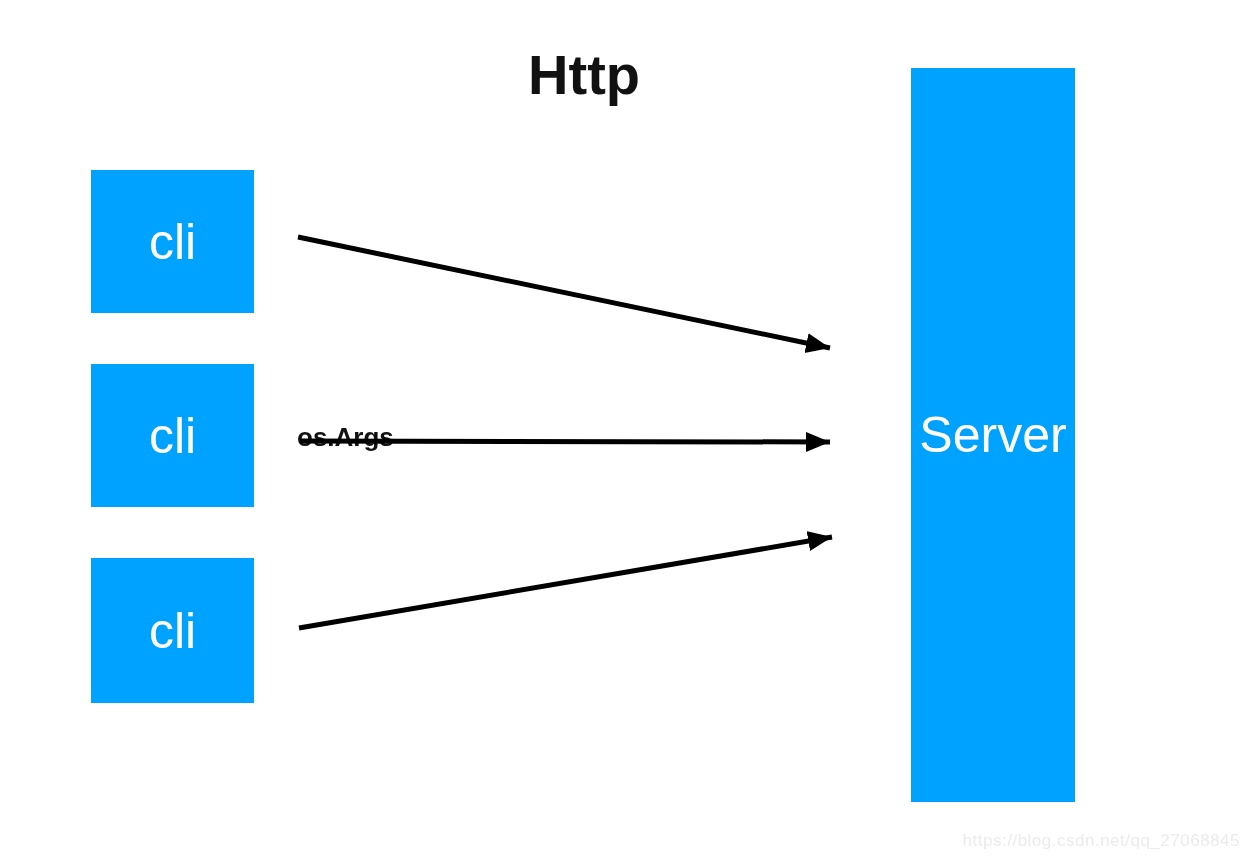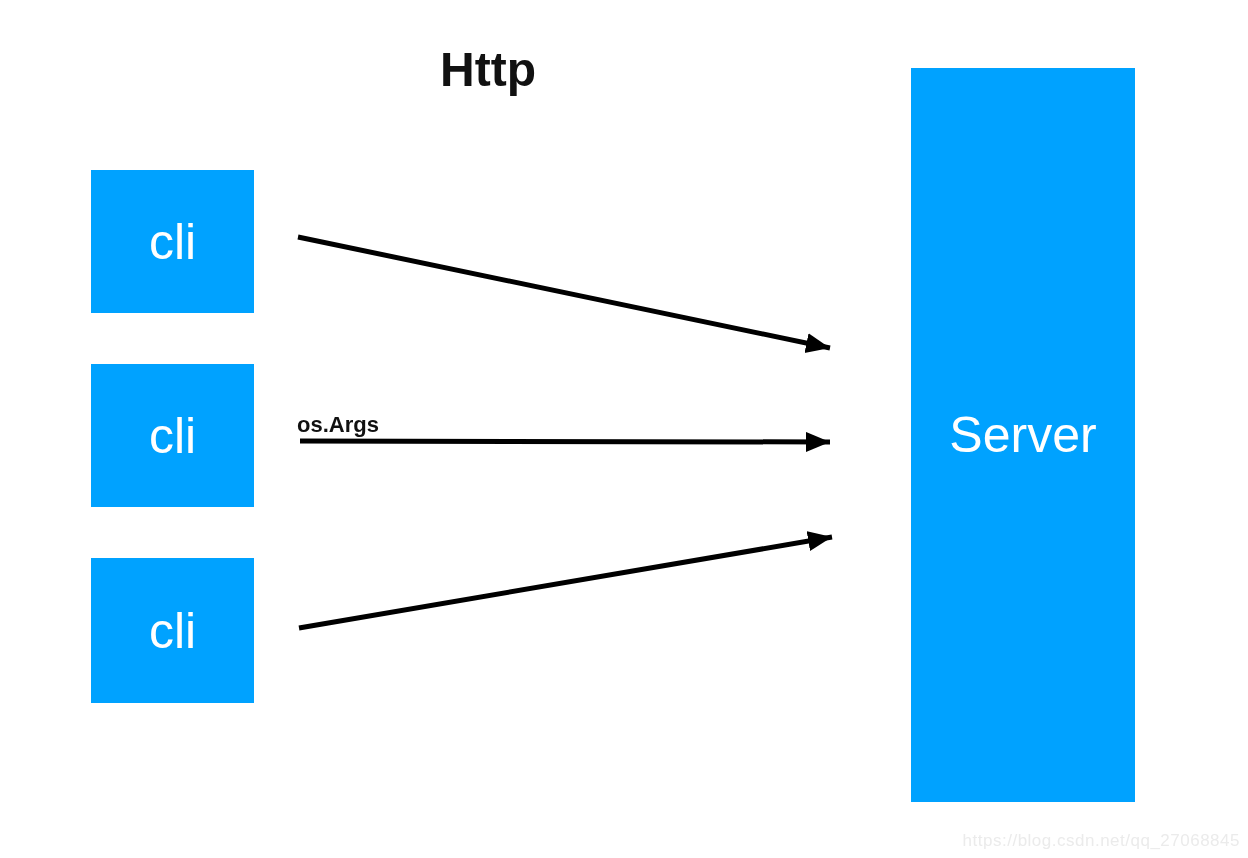--- a/index.html
+++ b/index.html
@@ -18,56 +18,56 @@
     height: 858px;
     background: var(--background);
     overflow: hidden;
     font-family: "Liberation Sans", "DejaVu Sans", sans-serif;
   }
   .title {
     position: absolute;
     left: 440px;
     top: 42px;
     width: 200px;
-    text-align: left;
-    font-size: 48px;
+    text-align: right;
+    font-size: 56px;
     font-weight: bold;
     color: var(--title-text);
     letter-spacing: 0px;
   }
   .node {
     position: absolute;
     background: var(--node-fill);
     display: flex;
     align-items: center;
     justify-content: center;
   }
   .node-label {
     color: var(--node-text);
     font-size: 50px;
     font-weight: normal;
   }
   .client-1 { left: 91px;  top: 170px; width: 163px; height: 143px; }
   .client-2 { left: 91px;  top: 364px; width: 163px; height: 143px; }
   .client-3 { left: 91px;  top: 558px; width: 163px; height: 145px; }
-  .server   { left: 911px; top: 68px;  width: 224px; height: 734px; }
+  .server   { left: 911px; top: 68px;  width: 164px; height: 734px; }
   .arrows {
     position: absolute;
     left: 0; top: 0;
     width: 1248px;
     height: 858px;
     pointer-events: none;
   }
   .arrows line { stroke: var(--arrow); stroke-width: 5; }
   #arrowhead path { fill: var(--arrow); }
   .arrow-label {
     position: absolute;
     left: 297px;
-    top: 412px;
-    font-size: 22px;
+    top: 422px;
+    font-size: 26px;
     font-weight: bold;
     color: var(--title-text);
   }
   .watermark {
     position: absolute;
     right: 8px;
     bottom: 7px;
     font-size: 17px;
     color: var(--watermark-text);
     letter-spacing: 0.5px;

